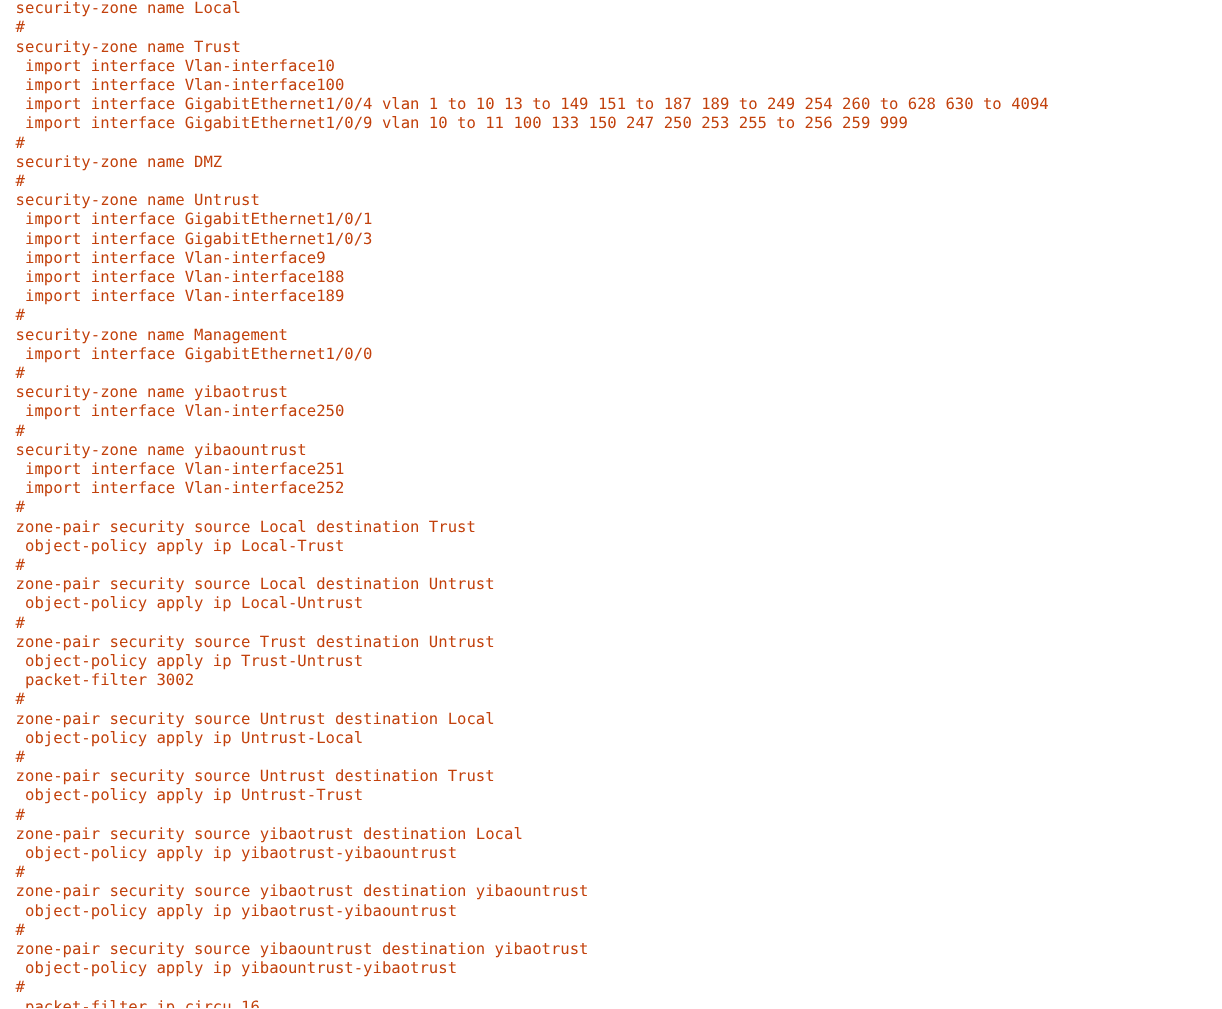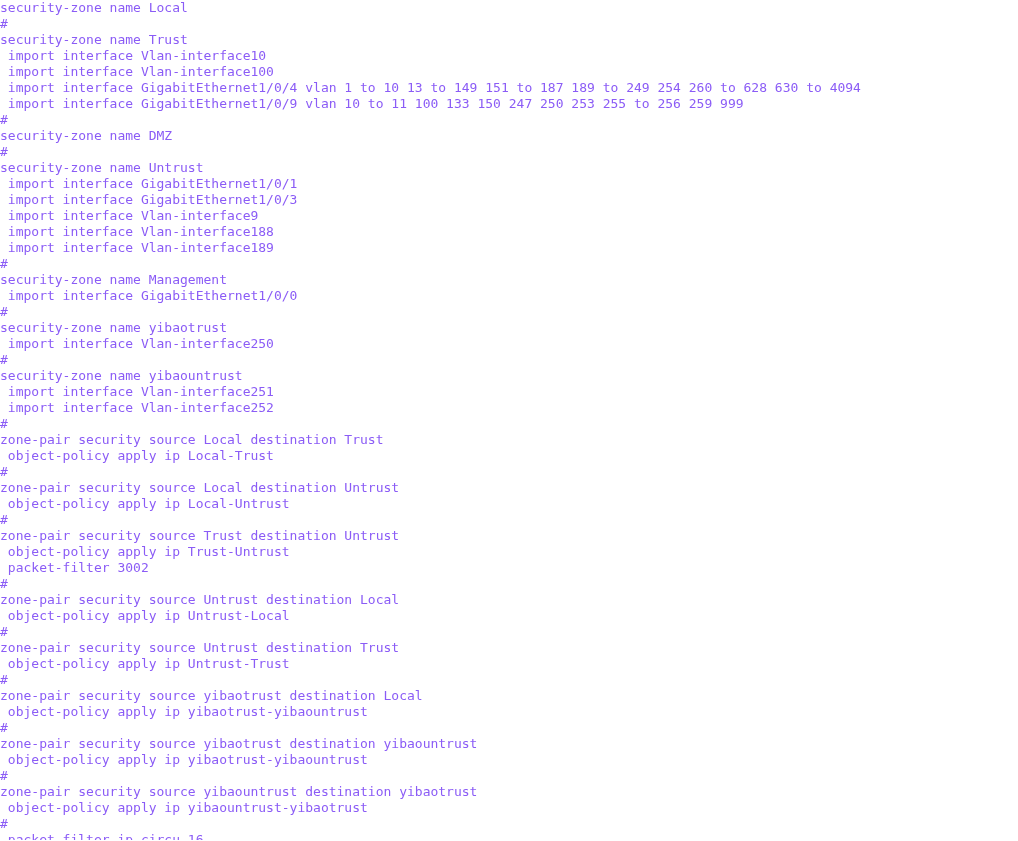--- a/index.html
+++ b/index.html
@@ -21,21 +21,22 @@
     font-size: 13px;
     line-height: 16px;
     color: #000000;
   }
   .cfg-line {
     white-space: pre;
     font-family: "DejaVu Sans Mono", "Liberation Mono", monospace;
     font-size: 13px;
     line-height: 16px;
     height: 16px;
-    color: #8b5cf6;
+    color: #c2410c;
+    padding-left: 13px;
   }
   .cut-off {
     overflow: hidden;
     height: 8px;
   }
 </style>
 </head>
 <body>
 
 <div id="config-listing"><div class="cfg-line">security-zone name Local</div><div class="cfg-line">#</div><div class="cfg-line">security-zone name Trust</div><div class="cfg-line"> import interface Vlan-interface10</div><div class="cfg-line"> import interface Vlan-interface100</div><div class="cfg-line"> import interface GigabitEthernet1/0/4 vlan 1 to 10 13 to 149 151 to 187 189 to 249 254 260 to 628 630 to 4094</div><div class="cfg-line"> import interface GigabitEthernet1/0/9 vlan 10 to 11 100 133 150 247 250 253 255 to 256 259 999</div><div class="cfg-line">#</div><div class="cfg-line">security-zone name DMZ</div><div class="cfg-line">#</div><div class="cfg-line">security-zone name Untrust</div><div class="cfg-line"> import interface GigabitEthernet1/0/1</div><div class="cfg-line"> import interface GigabitEthernet1/0/3</div><div class="cfg-line"> import interface Vlan-interface9</div><div class="cfg-line"> import interface Vlan-interface188</div><div class="cfg-line"> import interface Vlan-interface189</div><div class="cfg-line">#</div><div class="cfg-line">security-zone name Management</div><div class="cfg-line"> import interface GigabitEthernet1/0/0</div><div class="cfg-line">#</div><div class="cfg-line">security-zone name yibaotrust</div><div class="cfg-line"> import interface Vlan-interface250</div><div class="cfg-line">#</div><div class="cfg-line">security-zone name yibaountrust</div><div class="cfg-line"> import interface Vlan-interface251</div><div class="cfg-line"> import interface Vlan-interface252</div><div class="cfg-line">#</div><div class="cfg-line">zone-pair security source Local destination Trust</div><div class="cfg-line"> object-policy apply ip Local-Trust</div><div class="cfg-line">#</div><div class="cfg-line">zone-pair security source Local destination Untrust</div><div class="cfg-line"> object-policy apply ip Local-Untrust</div><div class="cfg-line">#</div><div class="cfg-line">zone-pair security source Trust destination Untrust</div><div class="cfg-line"> object-policy apply ip Trust-Untrust</div><div class="cfg-line"> packet-filter 3002</div><div class="cfg-line">#</div><div class="cfg-line">zone-pair security source Untrust destination Local</div><div class="cfg-line"> object-policy apply ip Untrust-Local</div><div class="cfg-line">#</div><div class="cfg-line">zone-pair security source Untrust destination Trust</div><div class="cfg-line"> object-policy apply ip Untrust-Trust</div><div class="cfg-line">#</div><div class="cfg-line">zone-pair security source yibaotrust destination Local</div><div class="cfg-line"> object-policy apply ip yibaotrust-yibaountrust</div><div class="cfg-line">#</div><div class="cfg-line">zone-pair security source yibaotrust destination yibaountrust</div><div class="cfg-line"> object-policy apply ip yibaotrust-yibaountrust</div><div class="cfg-line">#</div><div class="cfg-line">zone-pair security source yibaountrust destination yibaotrust</div><div class="cfg-line"> object-policy apply ip yibaountrust-yibaotrust</div><div class="cfg-line">#</div></div>

